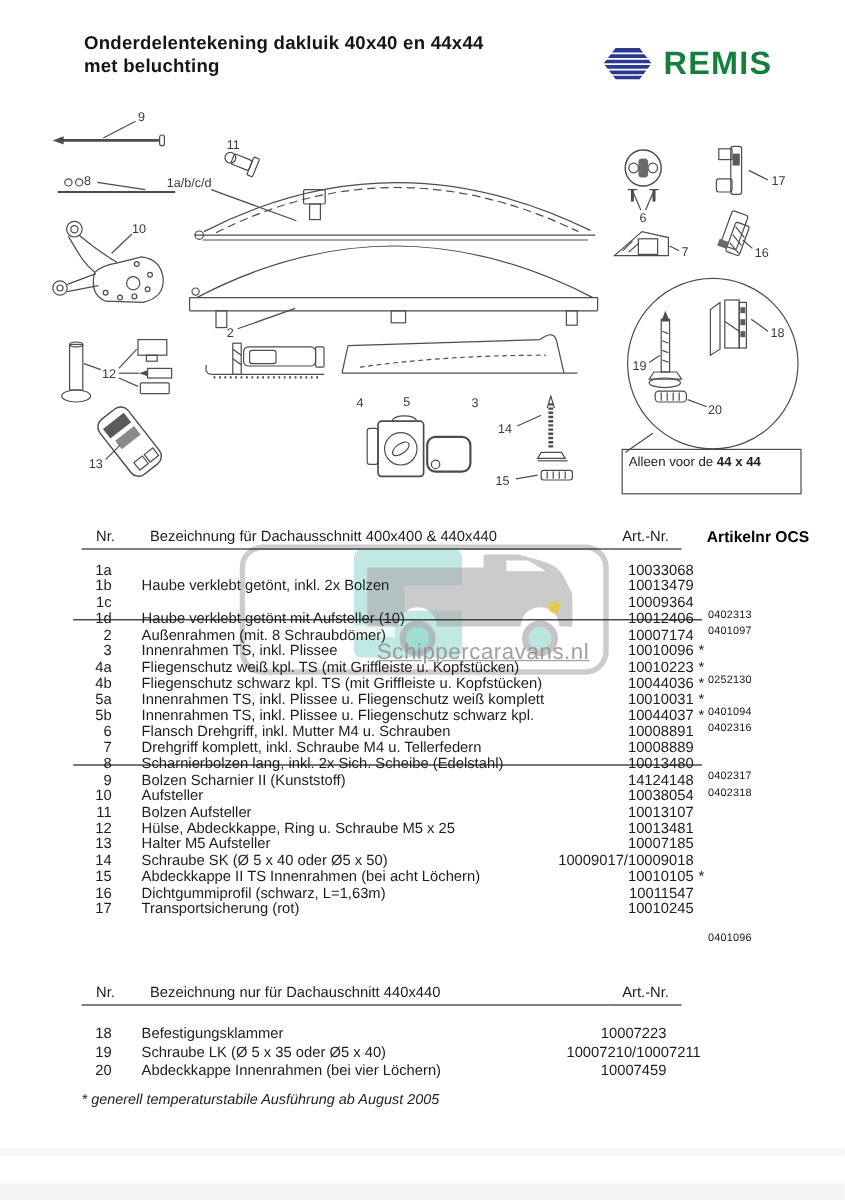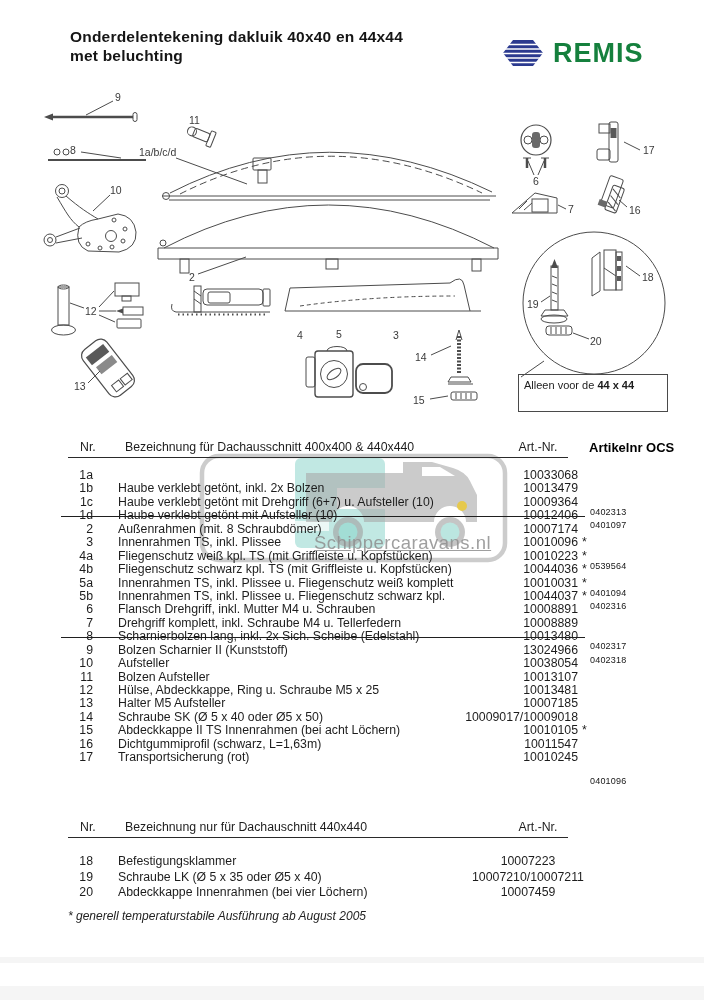--- a/index.html
+++ b/index.html
@@ -344,38 +344,37 @@
       </div>
       <div class="trow" data-struck="false">
         <span class="c-nr">1b</span>
         <span class="c-desc">Haube verklebt getönt, inkl. 2x Bolzen</span>
         <span class="c-art">10013479</span>
         <span class="c-star"></span>
         <span class="c-ocs">0401097</span>
       </div>
       <div class="trow" data-struck="false">
         <span class="c-nr">1c</span>
-        <span class="c-desc">Haube verklebt getönt mit Drehgriff (6+7) u. Aufsteller (10)</span>
         <span class="c-art">10009364</span>
         <span class="c-star"></span>
         <span class="c-ocs"></span>
       </div>
       <div class="trow" data-struck="true">
         <span class="c-nr">1d</span>
         <span class="c-desc">Haube verklebt getönt mit Aufsteller (10)</span>
         <span class="c-art">10012406</span>
         <span class="c-star"></span>
         <span class="c-ocs"></span>
       </div>
       <div class="trow" data-struck="false">
         <span class="c-nr">2</span>
         <span class="c-desc">Außenrahmen (mit. 8 Schraubdömer)</span>
         <span class="c-art">10007174</span>
         <span class="c-star"></span>
-        <span class="c-ocs">0539564</span>
+        <span class="c-ocs">0252130</span>
       </div>
       <div class="trow" data-struck="false">
         <span class="c-nr">3</span>
         <span class="c-desc">Innenrahmen TS, inkl. Plissee</span>
         <span class="c-art">10010096</span>
         <span class="c-star">*</span>
         <span class="c-ocs"></span>
       </div>
       <div class="trow" data-struck="false">
         <span class="c-nr">4a</span>
@@ -422,21 +421,21 @@
       <div class="trow" data-struck="true">
         <span class="c-nr">8</span>
         <span class="c-desc">Scharnierbolzen lang, inkl. 2x Sich. Scheibe (Edelstahl)</span>
         <span class="c-art">10013480</span>
         <span class="c-star"></span>
         <span class="c-ocs"></span>
       </div>
       <div class="trow" data-struck="false">
         <span class="c-nr">9</span>
         <span class="c-desc">Bolzen Scharnier II (Kunststoff)</span>
-        <span class="c-art">13024966</span>
+        <span class="c-art">14124148</span>
         <span class="c-star"></span>
         <span class="c-ocs"></span>
       </div>
       <div class="trow" data-struck="false">
         <span class="c-nr">10</span>
         <span class="c-desc">Aufsteller</span>
         <span class="c-art">10038054</span>
         <span class="c-star"></span>
         <span class="c-ocs"></span>
       </div>

